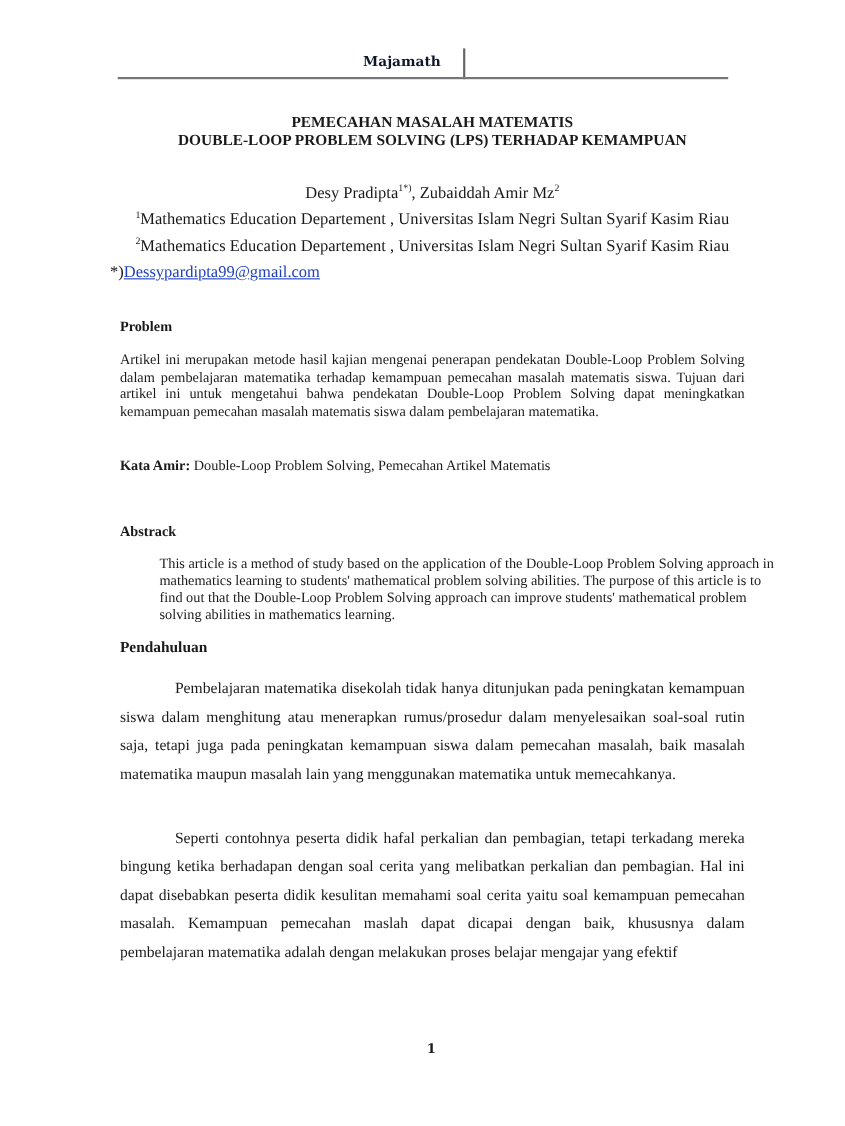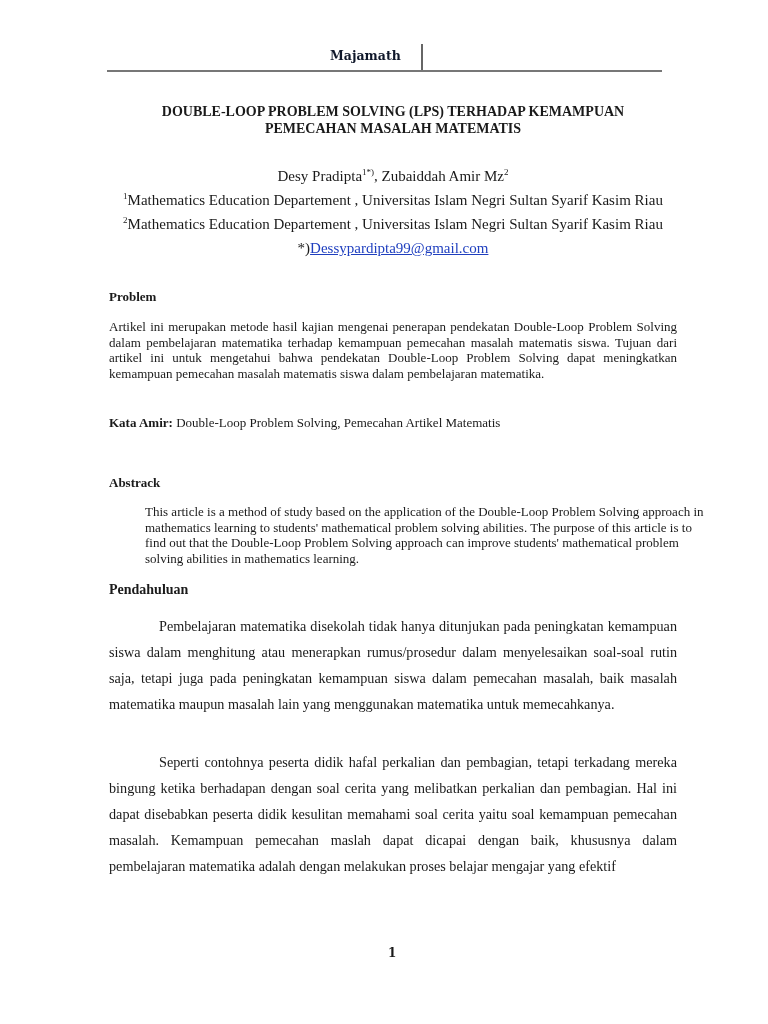--- a/index.html
+++ b/index.html
@@ -9,21 +9,21 @@
   .hdr-journal { position:absolute; left:330px; top:48px; font-family:"DejaVu Serif", serif; font-weight:bold; font-size:12.5px; color:#0f172a; }
   .hdr-sep { position:absolute; left:421px; top:44px; width:1.5px; height:28px; background:#666; }
   .hdr-vol { position:absolute; left:429px; top:48px; font-family:"DejaVu Serif", serif; font-weight:bold; font-size:12.5px; color:#5a7fa8; }
   .hdr-line { position:absolute; left:107px; top:70px; width:555px; height:2px; background:#777; }
 
   .title { position:absolute; left:100px; top:103px; width:586px; text-align:center; font-weight:bold; font-size:14px; line-height:17px; }
   .authors { position:absolute; left:100px; top:168px; width:586px; text-align:center; font-size:15px; }
   .affil { position:absolute; left:100px; width:586px; text-align:center; font-size:15px; white-space:nowrap; }
   .affil1 { top:192px; }
   .affil2 { top:216px; }
-  .email-line { position:absolute; left:100px; top:240px; width:586px; text-align:center; font-size:15px; }
+  .email-line { position:absolute; left:100px; top:240px; width:586px; font-size:15px; }
   .email { color:#1f3fbf; text-decoration:underline; }
   sup { font-size:9px; line-height:0; }
 
   .h { position:absolute; left:109px; font-weight:bold; font-size:13px; }
   .p { position:absolute; left:109px; width:568px; font-size:13px; line-height:15.5px; text-align:justify; }
   .abs-h { top:289px; }
   .abs-p { top:319px; }
   .kw { position:absolute; left:109px; top:415px; font-size:13px; }
   .absen-h { top:475px; }
   .absen-p { top:504px; width:570px; text-align:left;margin-left:36px; }
@@ -37,22 +37,22 @@
 </head>
 <body>
 
 <div class="header">
   <span class="hdr-journal">Majamath</span>
   <span class="hdr-sep"></span>
   <span class="hdr-line"></span>
 </div>
 
 <div class="title serif">
+  <div>PEMECAHAN MASALAH MATEMATIS</div>
   <div>DOUBLE-LOOP PROBLEM SOLVING (LPS) TERHADAP KEMAMPUAN</div>
-  <div>PEMECAHAN MASALAH MATEMATIS</div>
 </div>
 
 <div class="authors serif">
   <span>Desy Pradipta</span><sup>1*)</sup><span>, </span><span>Zubaiddah Amir Mz</span><sup>2</sup>
 </div>
 
 <div class="affil affil1 serif">
   <sup>1</sup><span>Mathematics Education Departement , Universitas Islam Negri Sultan Syarif Kasim Riau</span>
 </div>
 <div class="affil affil2 serif">

